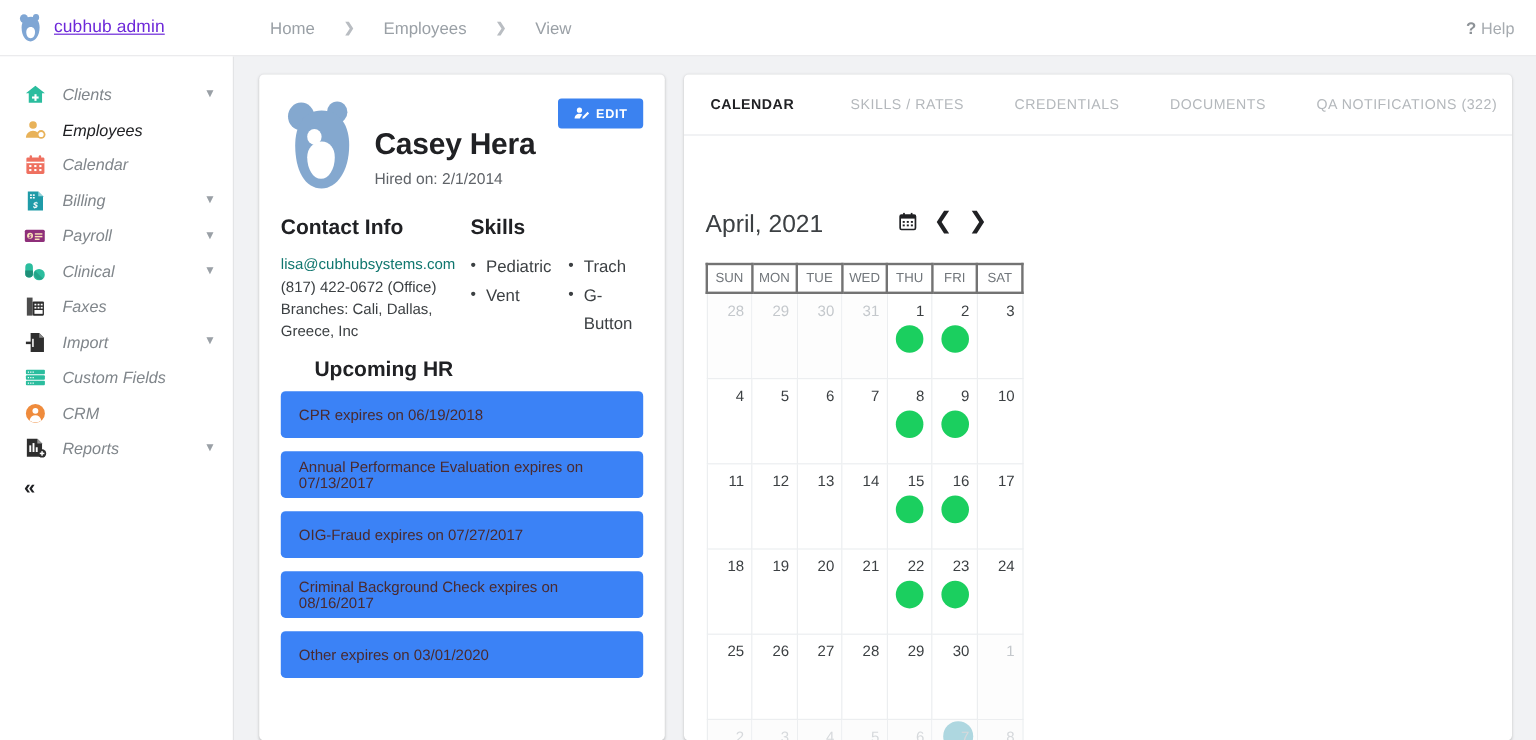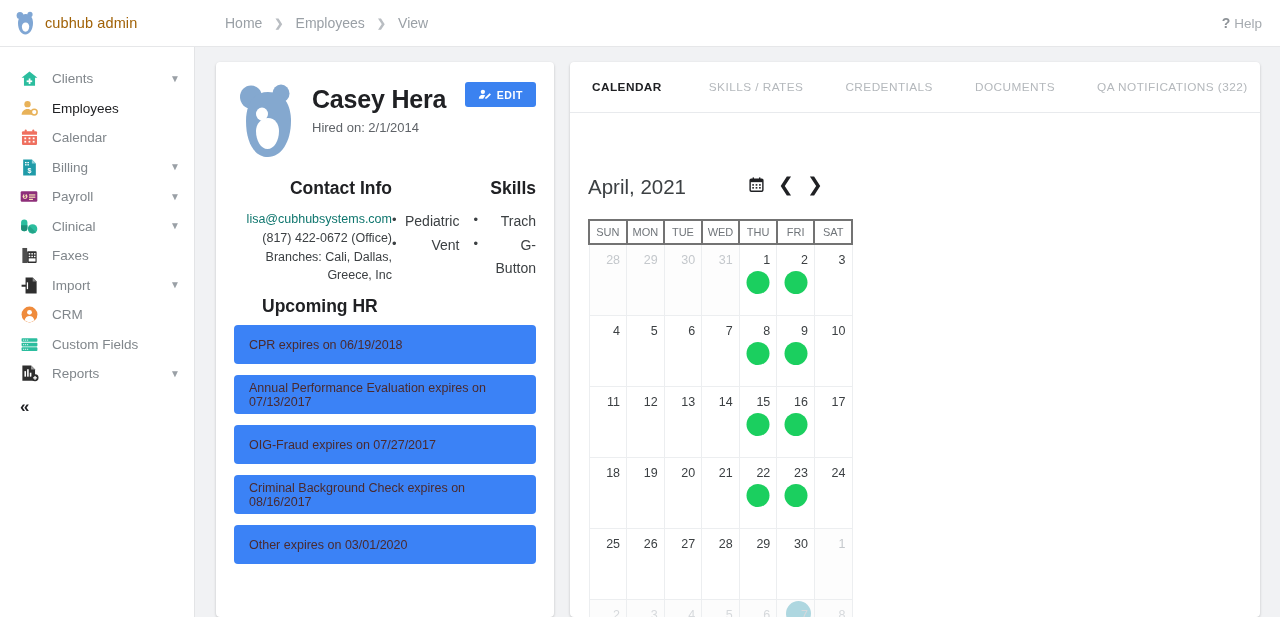--- a/index.html
+++ b/index.html
@@ -13,43 +13,43 @@
   #app { position: relative; width: 1280px; height: 617px; }
 
   
   .topbar {
     position: absolute; top: 0; left: 0; width: 1280px; height: 47px;
     background: #ffffff; border-bottom: 1px solid #e6e7e9;
     display: flex; align-items: center;
   }
   .brand { display: flex; align-items: center; gap: 7px; margin-left: 14px; width: 170px; }
   .brand-logo { width: 24px; height: 26px; flex: 0 0 auto; }
-  .brand-text { font-size: 14.5px; color: #a16207; letter-spacing: .1px; }
-
-  .breadcrumb { display: flex; align-items: center; gap: 12px; margin-left: 41px; }
+  .brand-text { font-size: 14.5px; color: #6d28d9; letter-spacing: .1px; text-decoration: underline; }
+
+  .breadcrumb { display: flex; align-items: center; gap: 24px; margin-left: 41px; }
   .crumb { font-size: 14px; color: #9aa0a6; }
   .crumb.link { cursor: pointer; }
   .crumb-sep { font-size: 11px; color: #b9bdc2; font-weight: bold; }
 
   .help {
     position: absolute; right: 18px; top: 15px;
     display: flex; align-items: center; gap: 4px;
     font-size: 13.5px; color: #a6abb0; cursor: pointer;
   }
   .help-q { font-weight: bold; color: #8d9297; font-size: 14px; }
 
   
   .sidebar {
     position: absolute; top: 47px; left: 0; width: 195px; height: 570px;
     background: #ffffff; border-right: 1px solid #e3e4e6;
     padding-top: 17px;
   }
   .nav-item {
     height: 29.5px; display: flex; align-items: center;
-    padding-left: 18px; padding-right: 14px; cursor: pointer;
+    padding-left: 18px; padding-right: 14px; cursor: pointer; font-style: italic;
   }
   .nav-ico {
     width: 22px; height: 22px; flex: 0 0 22px; margin-right: 12px;
     display: flex; align-items: center; justify-content: center;
   }
   .nav-label { font-size: 13.5px; color: #80868b; flex: 1; }
   .nav-item.active .nav-label { color: #202124; }
   .nav-caret { font-size: 10px; color: #9aa0a6; line-height: 1; }
   .collapse-btn {
     margin-top: 9px; padding-left: 20px; font-size: 17px;
@@ -60,32 +60,32 @@
   .profile-card {
     position: absolute; left: 216px; top: 62px; width: 338px; height: 555px;
     background: #fff; border-radius: 4px;
     box-shadow: 0 1px 3px rgba(0,0,0,.14), 0 1px 2px rgba(0,0,0,.08);
     overflow: hidden;
   }
   .pc-inner { padding: 14px 18px 0 18px; position: relative; height: 100%; }
   .pc-head { display: flex; align-items: flex-start; }
   .avatar-wrap { width: 78px; flex: 0 0 78px; padding-top: 4px; }
   .pc-name-block { flex: 1; padding-top: 9px; }
-  .pc-name { font-size: 25px; font-weight: bold; color: #202124; letter-spacing: -.2px; }
+  .pc-name { font-size: 25px; font-weight: bold; color: #202124; letter-spacing: -.2px; margin-top: 21px; }
   .pc-hired { font-size: 13px; color: #5f6368; margin-top: 6px; }
   .edit-btn {
     position: absolute; right: 18px; top: 20px;
     background: #3b82f0; color: #fff; border: none; border-radius: 3px;
     height: 25px; padding: 0 13px; font-size: 10.5px; font-weight: bold;
     letter-spacing: .6px; display: flex; align-items: center; gap: 6px;
     cursor: pointer; font-family: "Liberation Sans", sans-serif;
   }
 
   .sec-title { font-size: 17.5px; font-weight: bold; color: #202124; }
-  .two-col { display: flex; margin-top: 14px; text-align: right; }
+  .two-col { display: flex; margin-top: 14px; }
   .col-contact { width: 158px; }
   .col-skills { flex: 1; }
   .contact-body { margin-top: 11px; font-size: 12.5px; color: #3c4043; line-height: 1.5; }
   .contact-mail { color: #0f766e; cursor: pointer; }
   .skills-grid { margin-top: 11px; display: flex; gap: 14px; }
   .skill-col { list-style: none; }
   .skill-col li {
     font-size: 14px; color: #3c4043; line-height: 1.68;
     position: relative; padding-left: 13px;
   }
@@ -306,31 +306,20 @@
         <svg width="19" height="19" viewBox="0 0 24 24">
             <path d="M7 2 H16 L21 7 V22 H7 Z" fill="#2e2e2e"></path>
             <path d="M16 2 L21 7 H16 Z" fill="#8a8a8a"></path>
             <rect x="2" y="11" width="9" height="2.6" fill="#2e2e2e"></rect>
             <path d="M9 8.4 L14 12.3 L9 16.2 Z" fill="#2e2e2e"></path>
             <rect x="8.6" y="8" width="1.6" height="8.6" fill="#fff"></rect>
           </svg>
       </span>
       <span class="nav-label">Import</span>
       <span class="nav-caret">▼</span>
-    </div>
-
-    <div class="nav-item">
-      <span class="nav-ico">
-        <svg width="19" height="19" viewBox="0 0 24 24">
-            <circle cx="12" cy="12" r="10" fill="#ef8b3c"></circle>
-            <circle cx="12" cy="9.3" r="3.1" fill="#fff"></circle>
-            <path d="M5.8 19.4 C6.6 15.8 9 14 12 14 C15 14 17.4 15.8 18.2 19.4 A10 10 0 0 1 5.8 19.4 Z" fill="#fff"></path>
-          </svg>
-      </span>
-      <span class="nav-label">CRM</span>
     </div>
 
     <div class="nav-item">
       <span class="nav-ico">
         <svg width="19" height="19" viewBox="0 0 24 24">
             <rect x="2" y="4" width="20" height="4.6" rx="1" fill="#2bbd9e"></rect>
             <rect x="2" y="9.8" width="20" height="4.6" rx="1" fill="#2bbd9e"></rect>
             <rect x="2" y="15.6" width="20" height="4.6" rx="1" fill="#2bbd9e"></rect>
             <g fill="#fff">
               <rect x="4" y="5.8" width="1.3" height="1.3"></rect>
@@ -339,20 +328,31 @@
               <rect x="4" y="11.6" width="1.3" height="1.3"></rect>
               <rect x="6.5" y="11.6" width="1.3" height="1.3"></rect>
               <rect x="9" y="11.6" width="1.3" height="1.3"></rect>
               <rect x="4" y="17.4" width="1.3" height="1.3"></rect>
               <rect x="6.5" y="17.4" width="1.3" height="1.3"></rect>
               <rect x="9" y="17.4" width="1.3" height="1.3"></rect>
             </g>
           </svg>
       </span>
       <span class="nav-label">Custom Fields</span>
+    </div>
+
+    <div class="nav-item">
+      <span class="nav-ico">
+        <svg width="19" height="19" viewBox="0 0 24 24">
+            <circle cx="12" cy="12" r="10" fill="#ef8b3c"></circle>
+            <circle cx="12" cy="9.3" r="3.1" fill="#fff"></circle>
+            <path d="M5.8 19.4 C6.6 15.8 9 14 12 14 C15 14 17.4 15.8 18.2 19.4 A10 10 0 0 1 5.8 19.4 Z" fill="#fff"></path>
+          </svg>
+      </span>
+      <span class="nav-label">CRM</span>
     </div>
 
     <div class="nav-item">
       <span class="nav-ico">
         <svg width="19" height="19" viewBox="0 0 24 24">
             <path d="M3 2 H14 L19 7 V21 H3 Z" fill="#2e2e2e"></path>
             <path d="M14 2 L19 7 H14 Z" fill="#9a9a9a"></path>
             <g fill="#fff">
               <rect x="5.6" y="9" width="2" height="7"></rect>
               <rect x="9" y="6.6" width="2" height="9.4"></rect>

